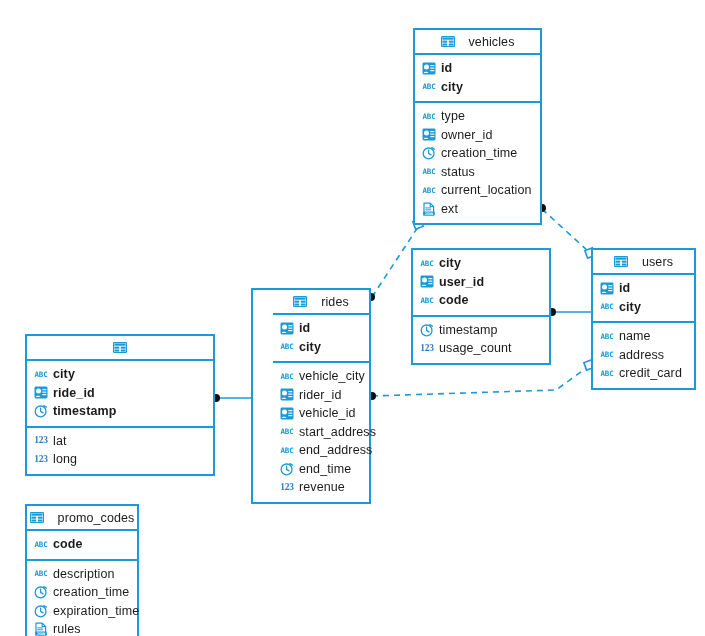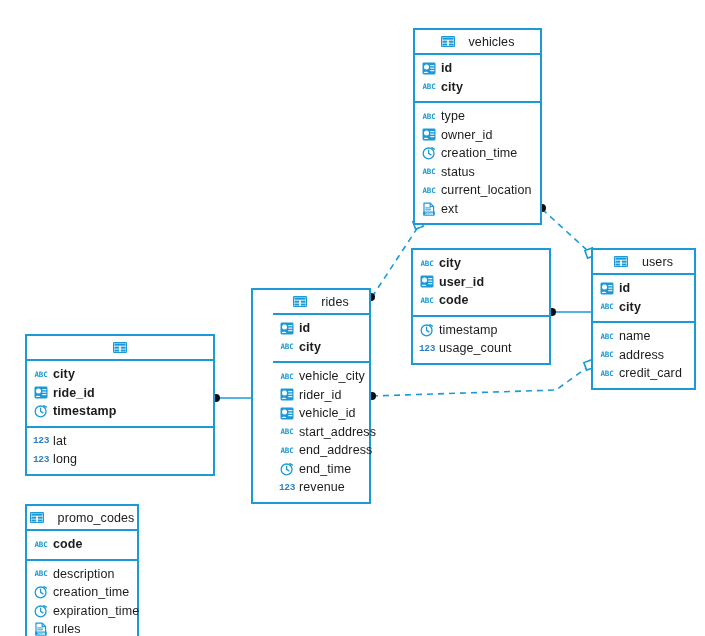--- a/index.html
+++ b/index.html
@@ -86,21 +86,21 @@
     font-weight: bold;
     color: #1b9ad7;
     font-family: "DejaVu Sans Mono", monospace;
     letter-spacing: -0.2px;
     line-height: 1;
   }
   .ic-num {
     font-size: 9.5px;
     font-weight: bold;
     color: #2b7fc4;
-    font-family: Liberation Mono, monospace;
+    font-family: Liberation Serif, serif;
     letter-spacing: -0.3px;
     line-height: 1;
   }
 
   
   .edge-line {
     stroke: #1b9ad7;
     stroke-width: 1.6;
     fill: none;
   }

